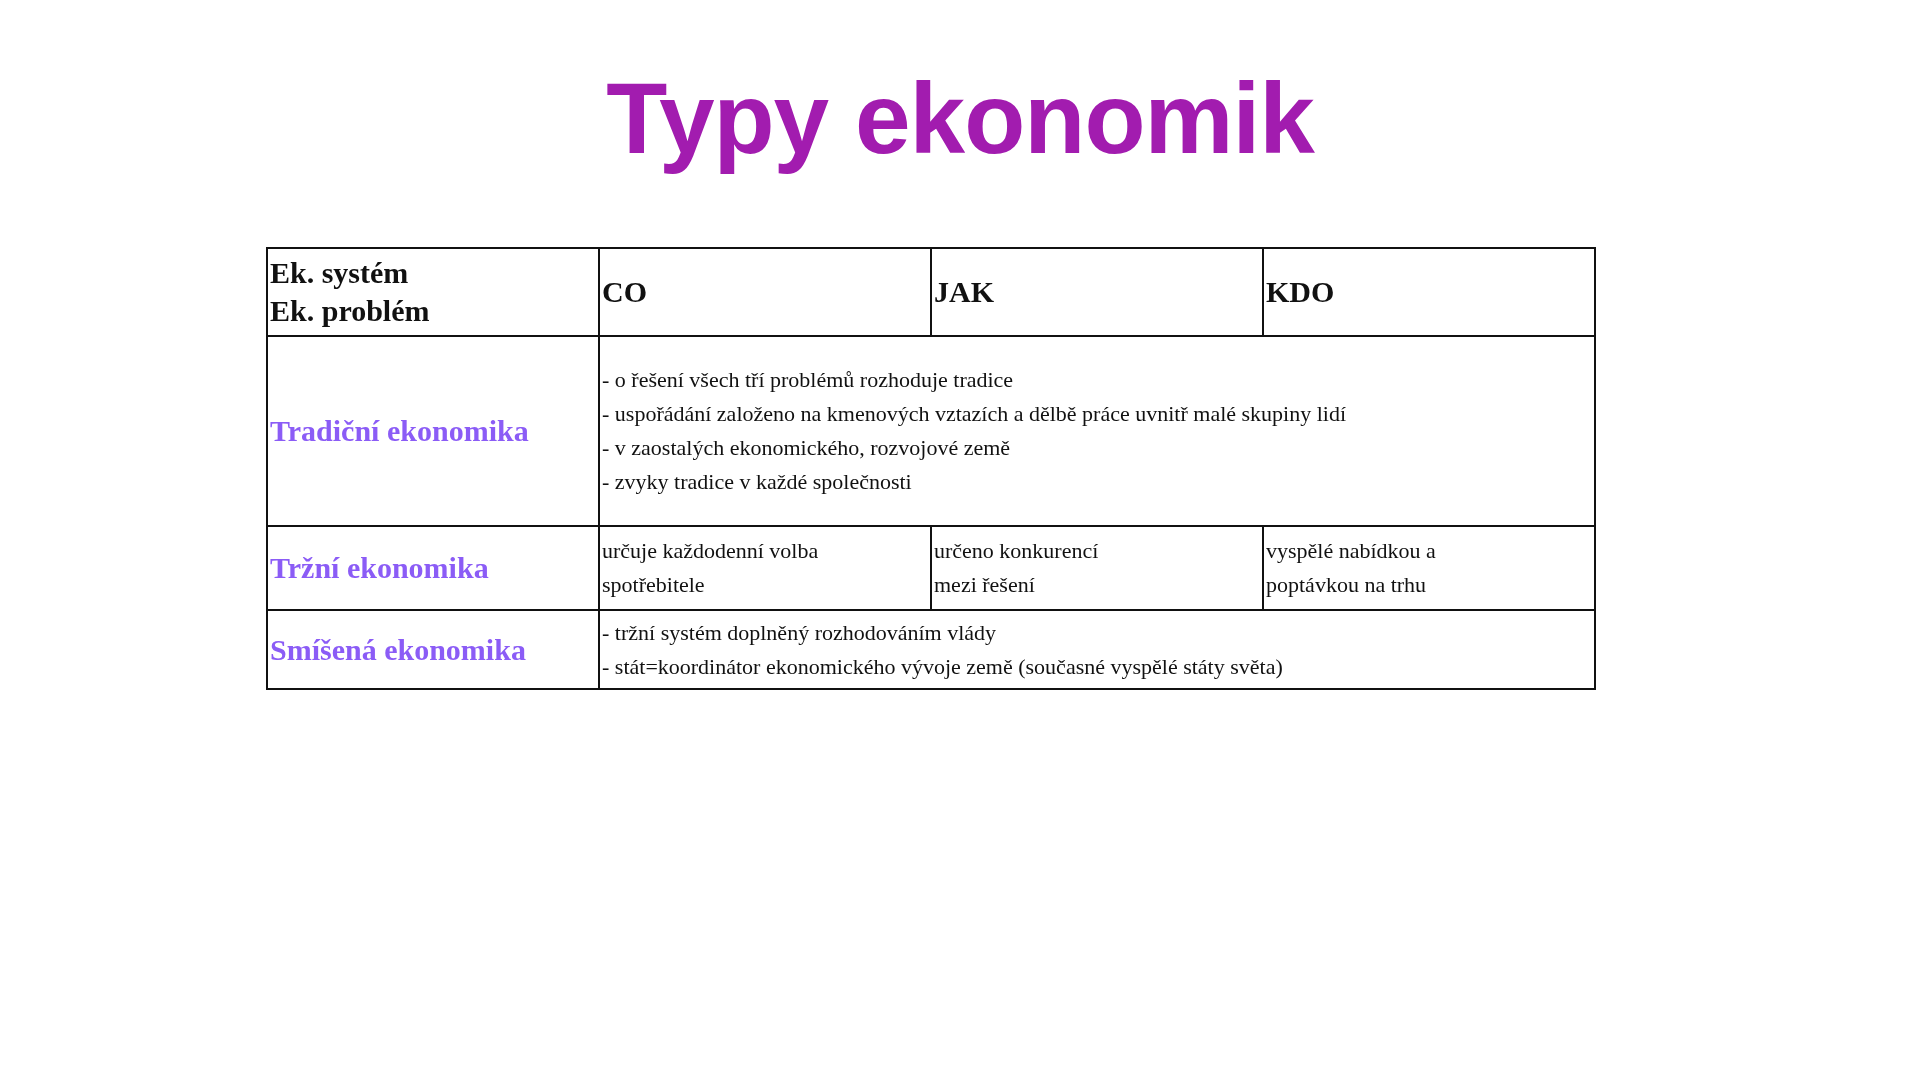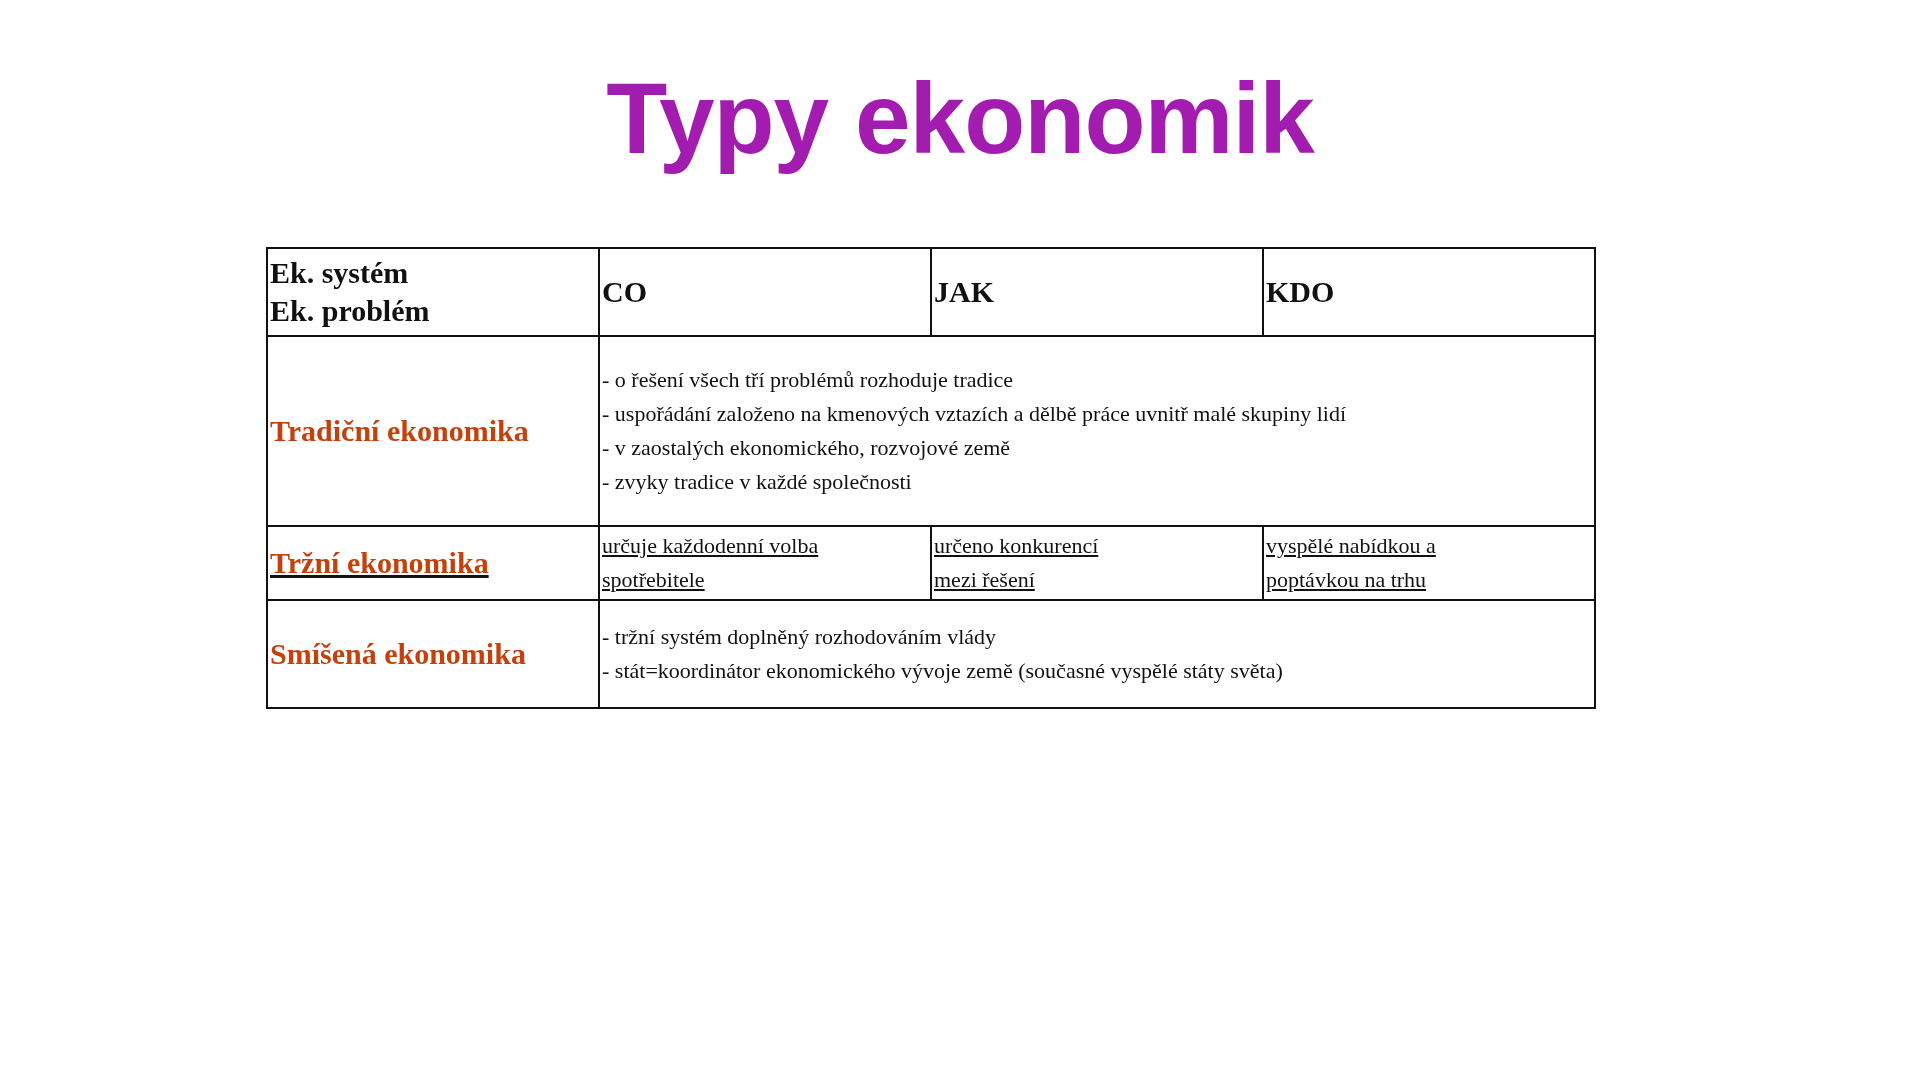--- a/index.html
+++ b/index.html
@@ -14,26 +14,26 @@
     border-collapse:collapse;
     font-family:"Liberation Serif", serif; color:#111;
   }
   table.econ td {
     border:2.5px solid #111; padding:0 2px; vertical-align:middle;
   }
   .c0 { width:326px;margin-left:20px; }
   .c1, .c2, .c3 { width:326px; }
   .hdr-left { font-weight:bold; font-size:30px; line-height:38px; height:86px; }
   .hdr { font-weight:bold; font-size:30px; text-align:left; }
-  .rowlabel { color:#c2410c; font-weight:bold; font-size:30px; line-height:38px; }
+  .rowlabel { color:#8b5cf6; font-weight:bold; font-size:30px; line-height:38px; }
   .body { font-size:22px; line-height:34px; }
   .r1 { height:190px; }
   .r2 { height:84px; }
-  .r3 { height:74px;text-decoration:underline; }
-  .r4 { height:108px;padding-left:26px; }
+  .r3 { height:84px; }
+  .r4 { height:79px;padding-left:26px; }
   .line { display:block; white-space:nowrap; }
 </style>
 </head>
 <body>
 
 <div class="title">Typy ekonomik</div>
 
 <table class="econ">
   <tbody>
       <tr>

